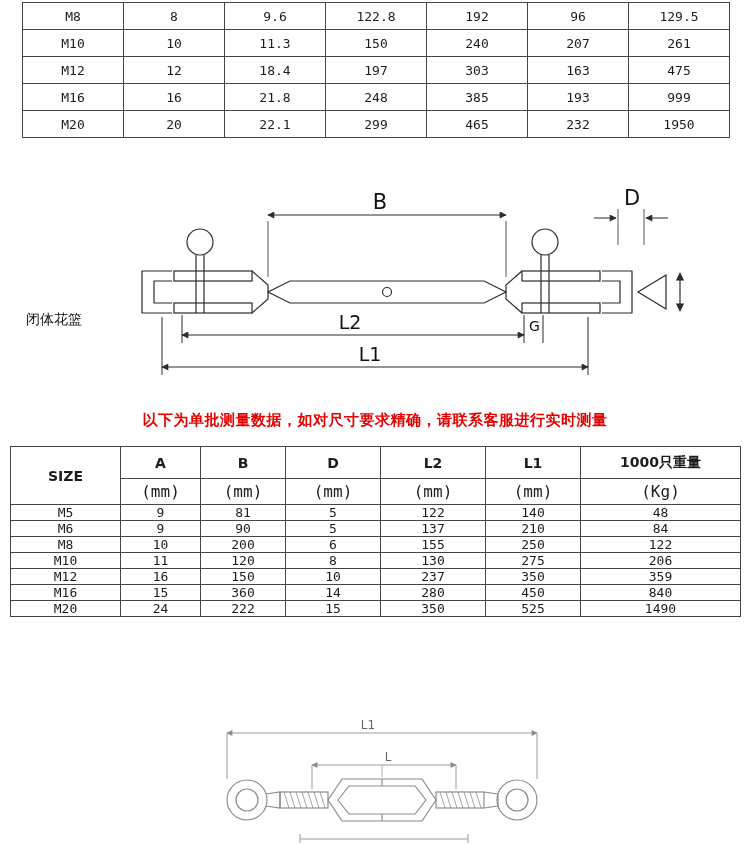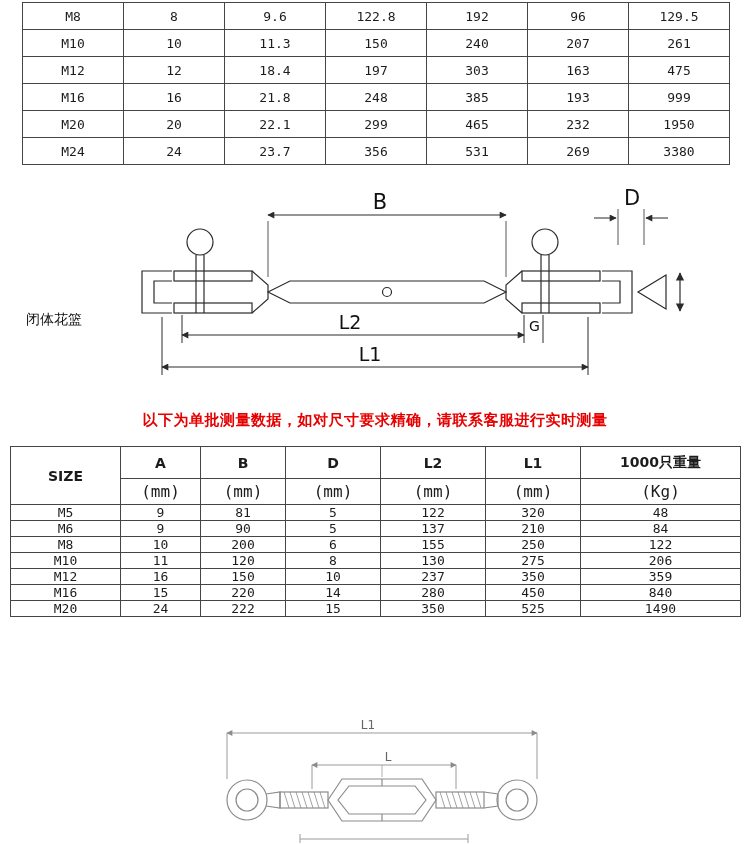--- a/index.html
+++ b/index.html
@@ -79,29 +79,20 @@
       </tr>
       <tr>
         <td>M20</td>
         <td>20</td>
         <td>22.1</td>
         <td>299</td>
         <td>465</td>
         <td>232</td>
         <td>1950</td>
       </tr>
-      <tr>
-        <td>M24</td>
-        <td>24</td>
-        <td>23.7</td>
-        <td>356</td>
-        <td>531</td>
-        <td>269</td>
-        <td>3380</td>
-      </tr>
     </tbody>
 </table>
 
 <svg class="abs" style="left:20px;top:185px" width="680" height="215" viewBox="0 0 680 215">
   <defs>
     <marker id="ad" viewBox="0 0 10 10" refX="9" refY="5" markerWidth="9" markerHeight="7" orient="auto-start-reverse">
       <path d="M0,0 L10,5 L0,10 Z" fill="#2b2b2b"></path>
     </marker>
   </defs>
 
@@ -193,21 +184,21 @@
         <td>(Kg)</td>
       </tr>
   </thead>
   <tbody id="spec-table-body">
       <tr>
         <td>M5</td>
         <td>9</td>
         <td>81</td>
         <td>5</td>
         <td>122</td>
-        <td>320</td>
+        <td>140</td>
         <td>48</td>
       </tr>
       <tr>
         <td>M6</td>
         <td>9</td>
         <td>90</td>
         <td>5</td>
         <td>137</td>
         <td>210</td>
         <td>84</td>
@@ -235,21 +226,21 @@
         <td>16</td>
         <td>150</td>
         <td>10</td>
         <td>237</td>
         <td>350</td>
         <td>359</td>
       </tr>
       <tr>
         <td>M16</td>
         <td>15</td>
-        <td>220</td>
+        <td>360</td>
         <td>14</td>
         <td>280</td>
         <td>450</td>
         <td>840</td>
       </tr>
       <tr>
         <td>M20</td>
         <td>24</td>
         <td>222</td>
         <td>15</td>

